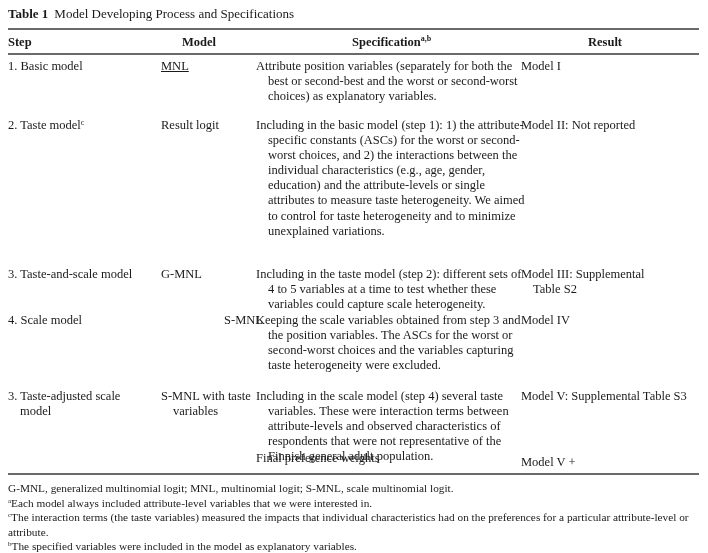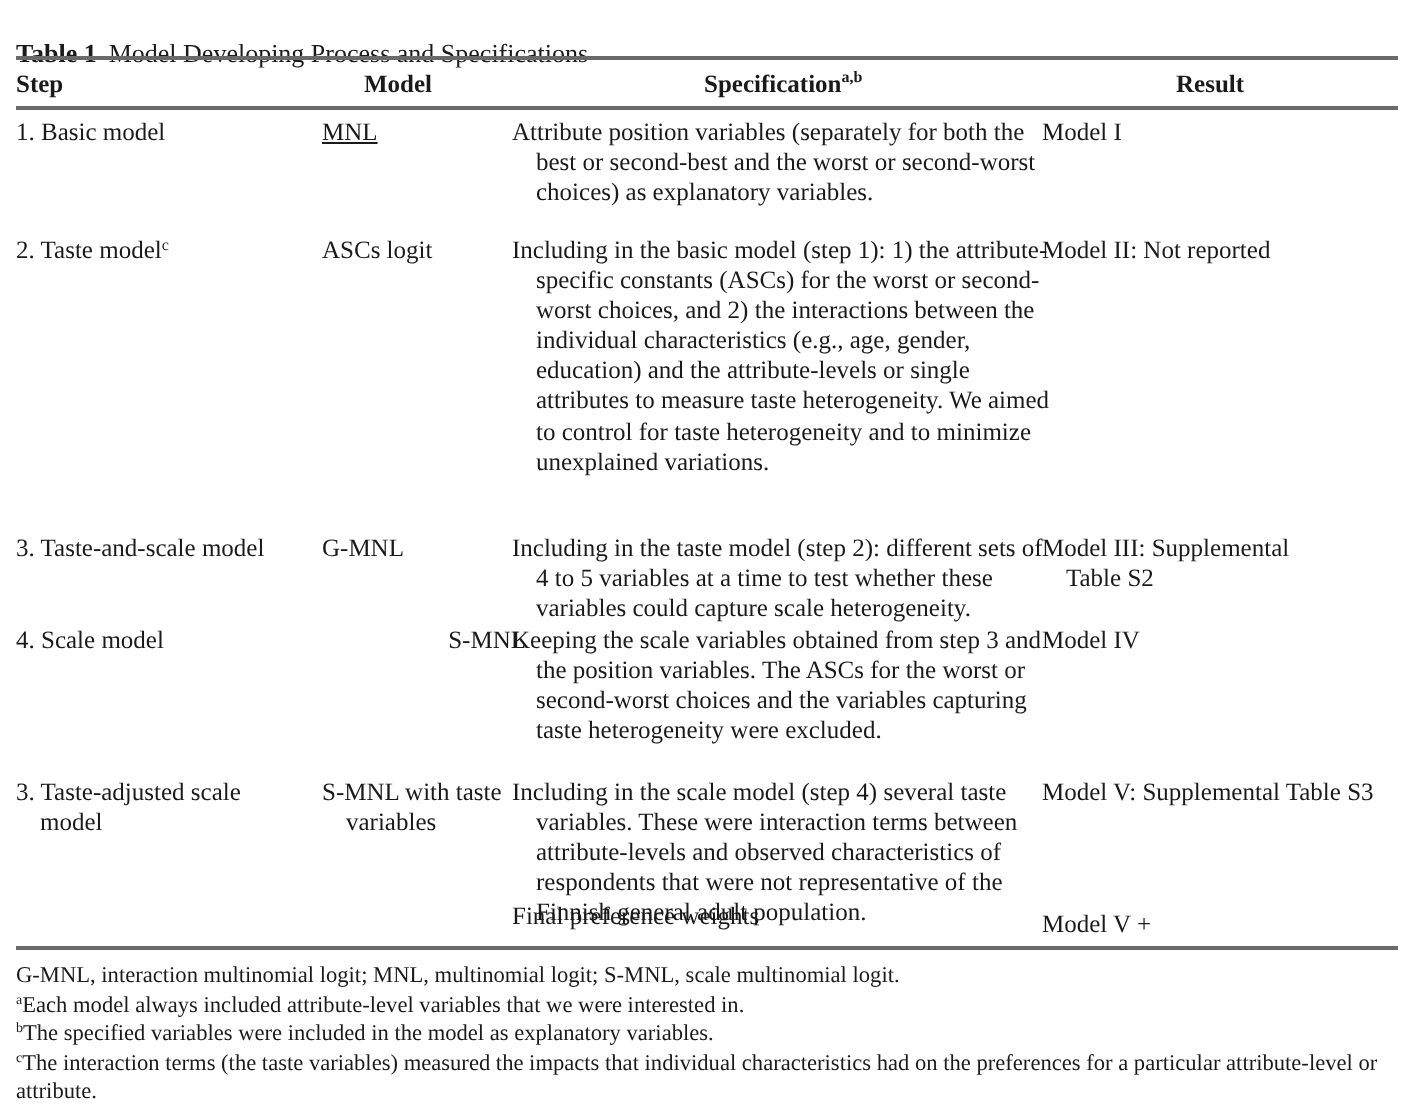--- a/index.html
+++ b/index.html
@@ -3,21 +3,21 @@
 <meta charset="utf-8">
 <style>
   html, body { margin: 0; padding: 0; background: #ffffff; }
   body {
     width: 708px; height: 553px; overflow: hidden;
     font-family: "Liberation Serif", "DejaVu Serif", serif;
     color: #1a1a1a;
     position: relative;
   }
   .caption {
-    position: absolute; left: 8px; top: 19px;
+    position: absolute; left: 8px; top: 6px;
     font-size: 13px; line-height: 16px;
   }
   .caption b { font-weight: bold; margin-right: 6px; }
   .rule {
     position: absolute; left: 8px; width: 691px; background: #6a6a6a;
   }
   .rule.top { top: 28px; height: 2px; }
   .rule.head { top: 53px; height: 2px; }
   .rule.bottom { top: 473px; height: 2px; }
 
@@ -61,21 +61,21 @@
 
 <div>
   <div class="cell col-step hang" style="top:59px;">1. Basic model</div>
   <div class="cell col-model hang" style="top:59px;text-decoration:underline;">MNL</div>
   <div class="cell col-spec hang" style="top:59px;">Attribute position variables (separately for both the best or second-best and the worst or second-worst choices) as explanatory variables.</div>
   <div class="cell col-result hang" style="top:59px;">Model I</div>
 </div>
 
 <div>
   <div class="cell col-step hang" style="top:118px;"><span>2. Taste model</span><sup>c</sup></div>
-  <div class="cell col-model hang" style="top:118px;">ASCs logit</div>
+  <div class="cell col-model hang" style="top:118px;">Result logit</div>
   <div class="cell col-spec hang" style="top:118px;">Including in the basic model (step 1): 1) the attribute-specific constants (ASCs) for the worst or second-worst choices, and 2) the interactions between the individual characteristics (e.g., age, gender, education) and the attribute-levels or single attributes to measure taste heterogeneity. We aimed to control for taste heterogeneity and to minimize unexplained variations.</div>
   <div class="cell col-result hang" style="top:118px;">Model II: Not reported</div>
 </div>
 
 <div>
   <div class="cell col-step hang" style="top:267px;">3. Taste-and-scale model</div>
   <div class="cell col-model hang" style="top:267px;">G-MNL</div>
   <div class="cell col-spec hang" style="top:267px;">Including in the taste model (step 2): different sets of 4 to 5 variables at a time to test whether these variables could capture scale heterogeneity.</div>
   <div class="cell col-result hang" style="top:267px; width:140px;">Model III: Supplemental Table S2</div>
 </div>
@@ -95,17 +95,17 @@
 </div>
 
 <div>
   <div class="cell col-spec hang" style="top:451px;">Final preference weights</div>
   <div class="cell col-result hang" style="top:455px;">Model V +</div>
 </div>
 
 <div class="rule bottom"></div>
 
 <div class="notes">
-  <div>G-MNL, interaction multinomial logit; MNL, multinomial logit; S-MNL, scale multinomial logit.</div>
+  <div>G-MNL, generalized multinomial logit; MNL, multinomial logit; S-MNL, scale multinomial logit.</div>
   <div><sup>a</sup><span>Each model always included attribute-level variables that we were interested in.</span></div>
+  <div><sup>c</sup><span>The interaction terms (the taste variables) measured the impacts that individual characteristics had on the preferences for a particular attribute-level or attribute.</span></div>
   <div><sup>b</sup><span>The specified variables were included in the model as explanatory variables.</span></div>
-  <div><sup>c</sup><span>The interaction terms (the taste variables) measured the impacts that individual characteristics had on the preferences for a particular attribute-level or attribute.</span></div>
 </div>
 
 </body></html>

